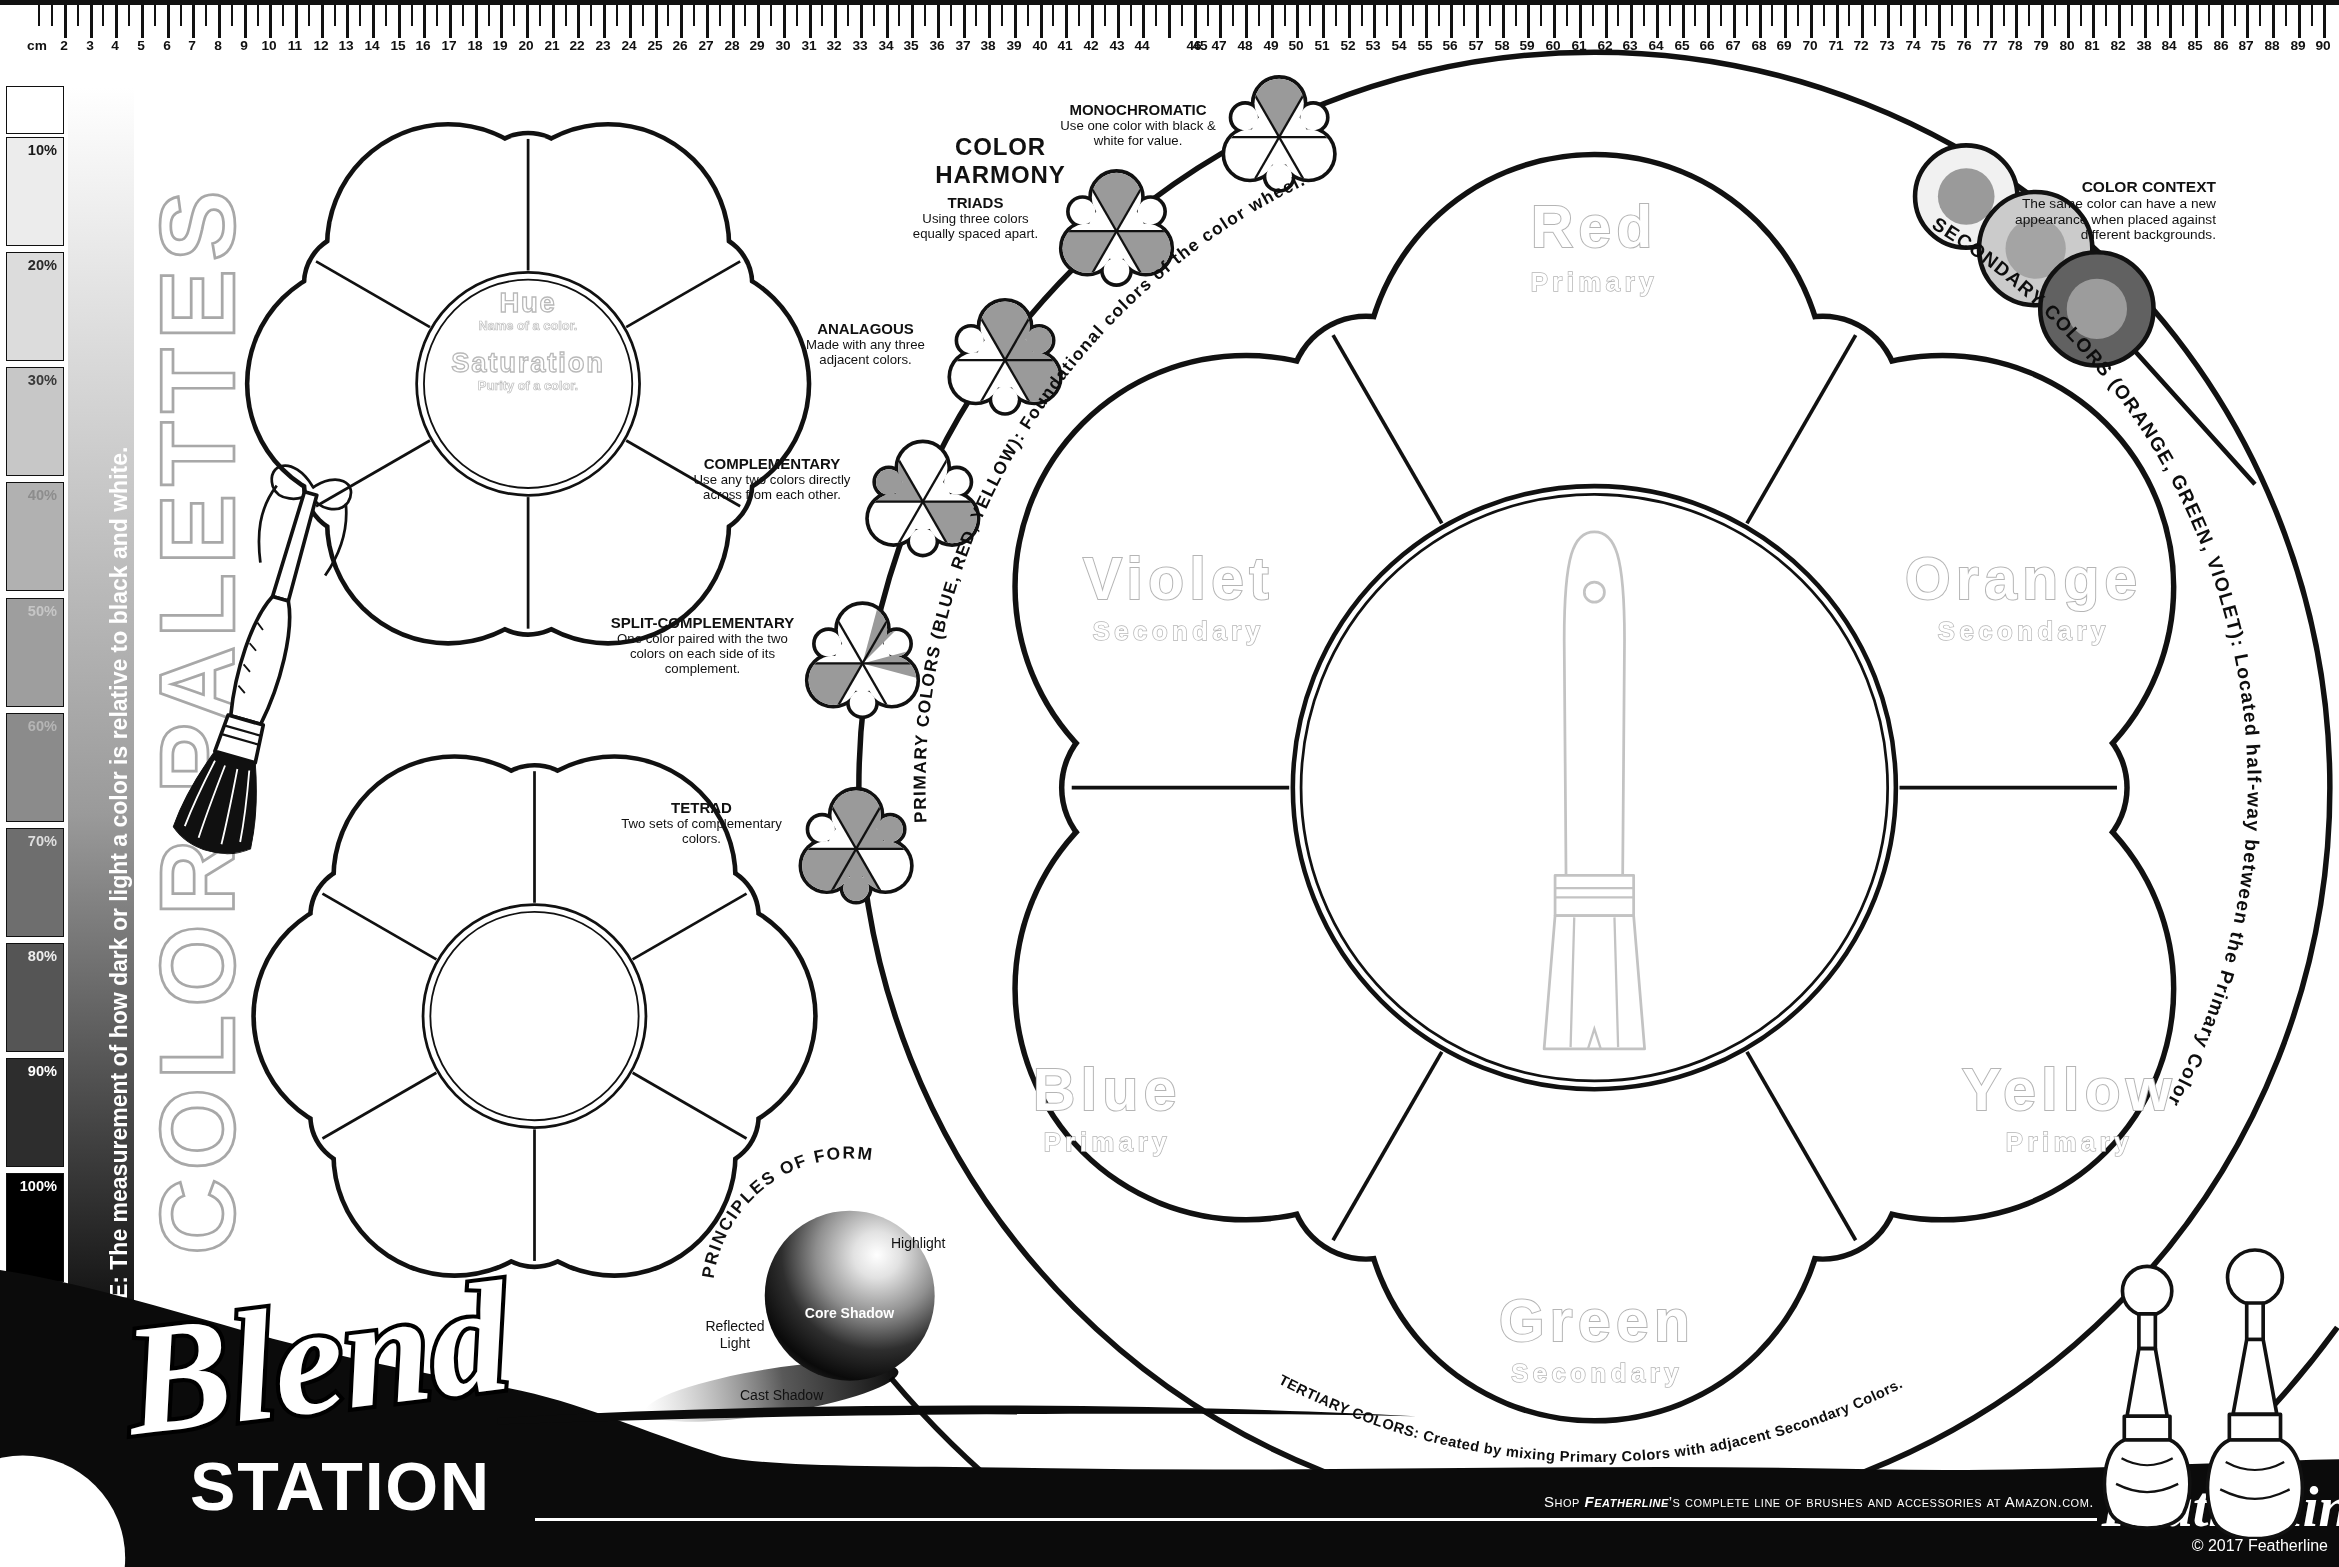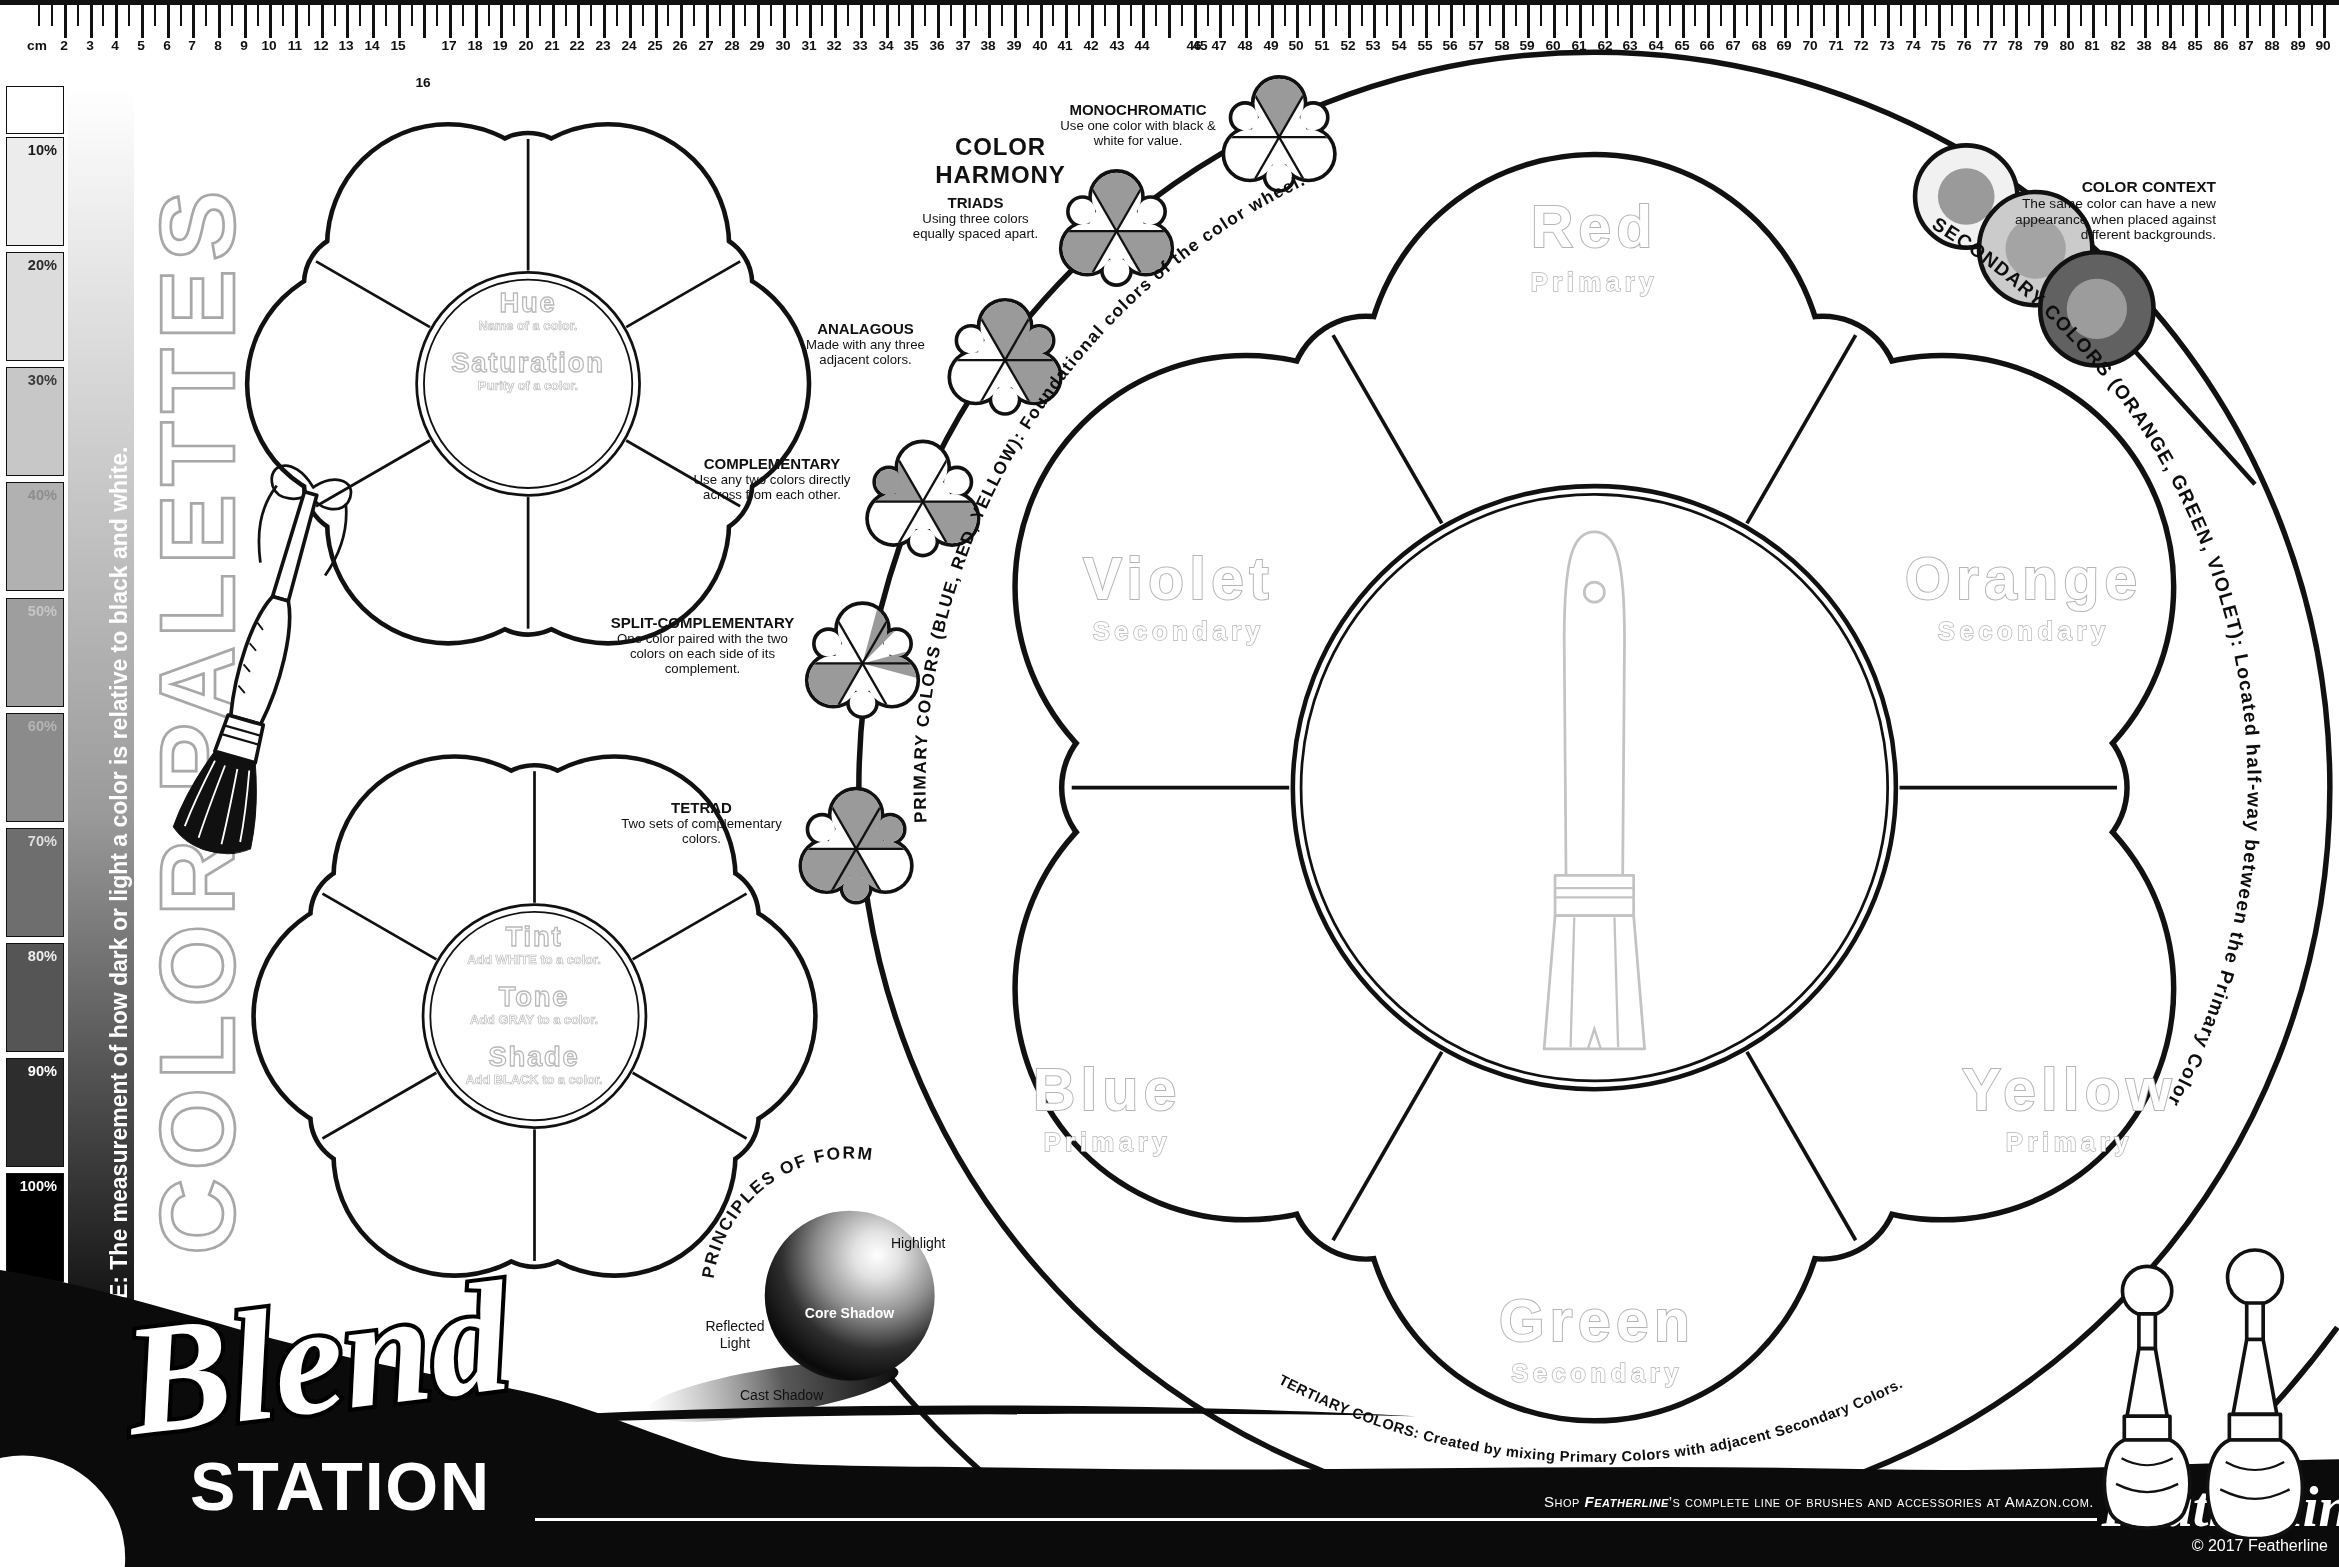--- a/index.html
+++ b/index.html
@@ -110,21 +110,21 @@
       <div class="tickL" style="left: 346px;"></div>
       <div class="rnum" style="left: 346px;">13</div>
       <div class="tickS" style="left: 359px;"></div>
       <div class="tickL" style="left: 372px;"></div>
       <div class="rnum" style="left: 372px;">14</div>
       <div class="tickS" style="left: 385px;"></div>
       <div class="tickL" style="left: 398px;"></div>
       <div class="rnum" style="left: 398px;">15</div>
       <div class="tickS" style="left: 411px;"></div>
       <div class="tickL" style="left: 423px;"></div>
-      <div class="rnum" style="left: 423px; margin-top: 37px;">16</div>
+      <div class="rnum" style="left: 423px;">16</div>
       <div class="tickS" style="left: 436px;"></div>
       <div class="tickL" style="left: 449px;"></div>
       <div class="rnum" style="left: 449px;">17</div>
       <div class="tickS" style="left: 462px;"></div>
       <div class="tickL" style="left: 475px;"></div>
       <div class="rnum" style="left: 475px;">18</div>
       <div class="tickS" style="left: 488px;"></div>
       <div class="tickL" style="left: 500px;"></div>
       <div class="rnum" style="left: 500px;">19</div>
       <div class="tickS" style="left: 513px;"></div>
@@ -826,28 +826,20 @@
       <path d="M2436,1600 C2458,1612 2478,1612 2500,1600 M2430,1630 C2458,1644 2478,1644 2506,1630" stroke="#111" stroke-width="2.5" fill="none"></path>
     </g>
   </svg>
 
   <div class="pblk" style="left:391px;top:287px;width:274px">
     <div class="pterm">Hue</div>
     <div class="pdef">Name of a color.</div>
     <div class="pterm">Saturation</div>
     <div class="pdef">Purity of a color.</div>
   </div>
-  <div class="pblk" style="left:397px;top:921px;width:274px">
-    <div class="pterm">Tint</div>
-    <div class="pdef">Add WHITE to a color.</div>
-    <div class="pterm">Tone</div>
-    <div class="pdef">Add GRAY to a color.</div>
-    <div class="pterm">Shade</div>
-    <div class="pdef">Add BLACK to a color.</div>
-  </div>
 
   <div id="harmonytitle">COLOR HARMONY</div>
   <div class="hblk" style="left:1051px;top:101px;width:174px">
     <div class="htitle">MONOCHROMATIC</div>
     <div class="hdesc">Use one color with black &amp; white for value.</div>
   </div>
   <div class="hblk" style="left:900px;top:194px;width:151px">
     <div class="htitle">TRIADS</div>
     <div class="hdesc">Using three colors equally spaced apart.</div>
   </div>

